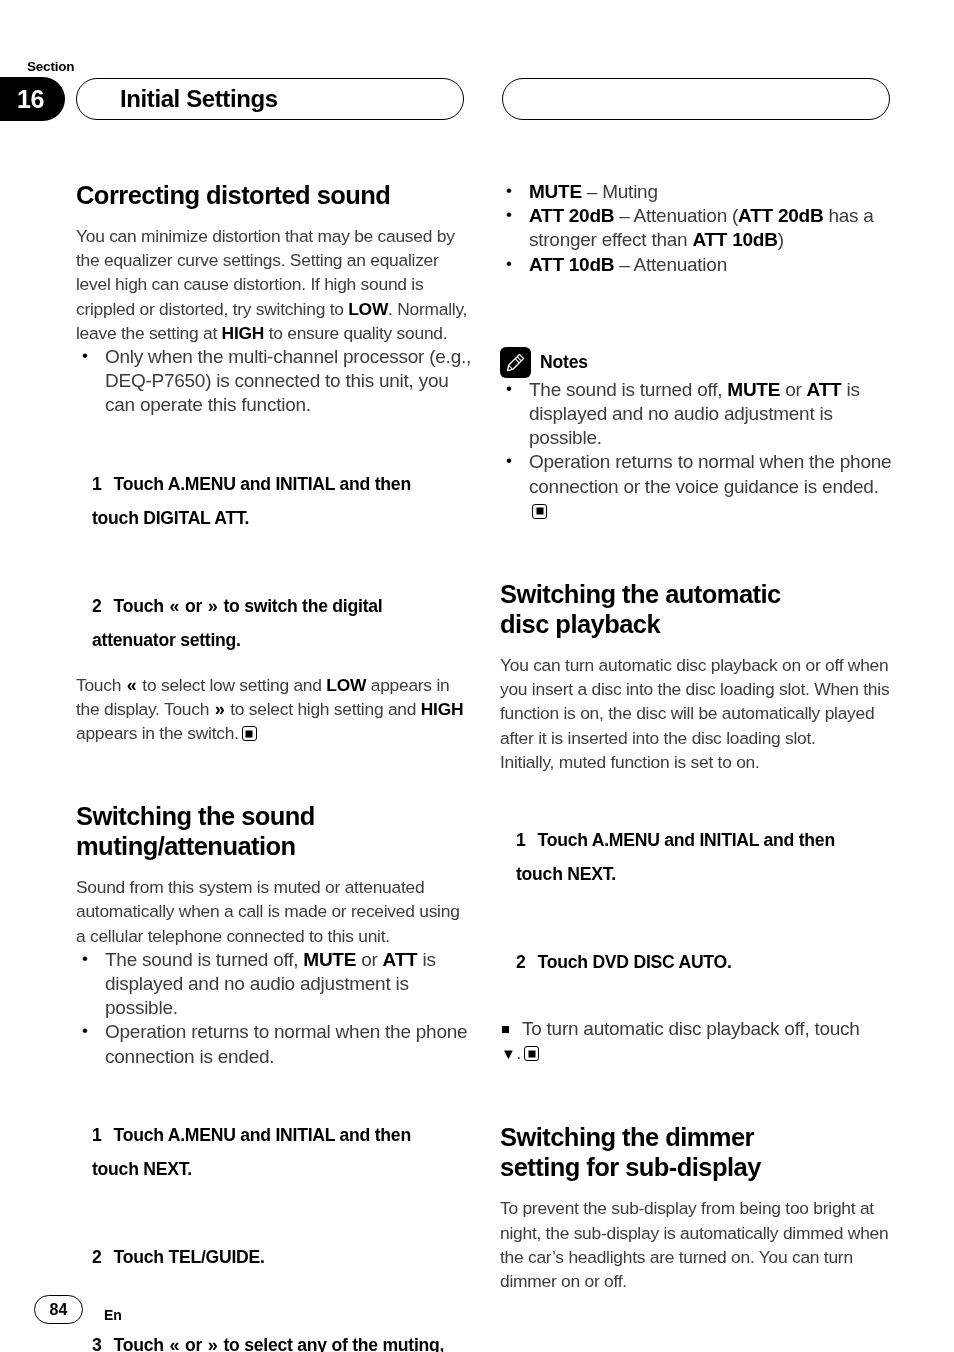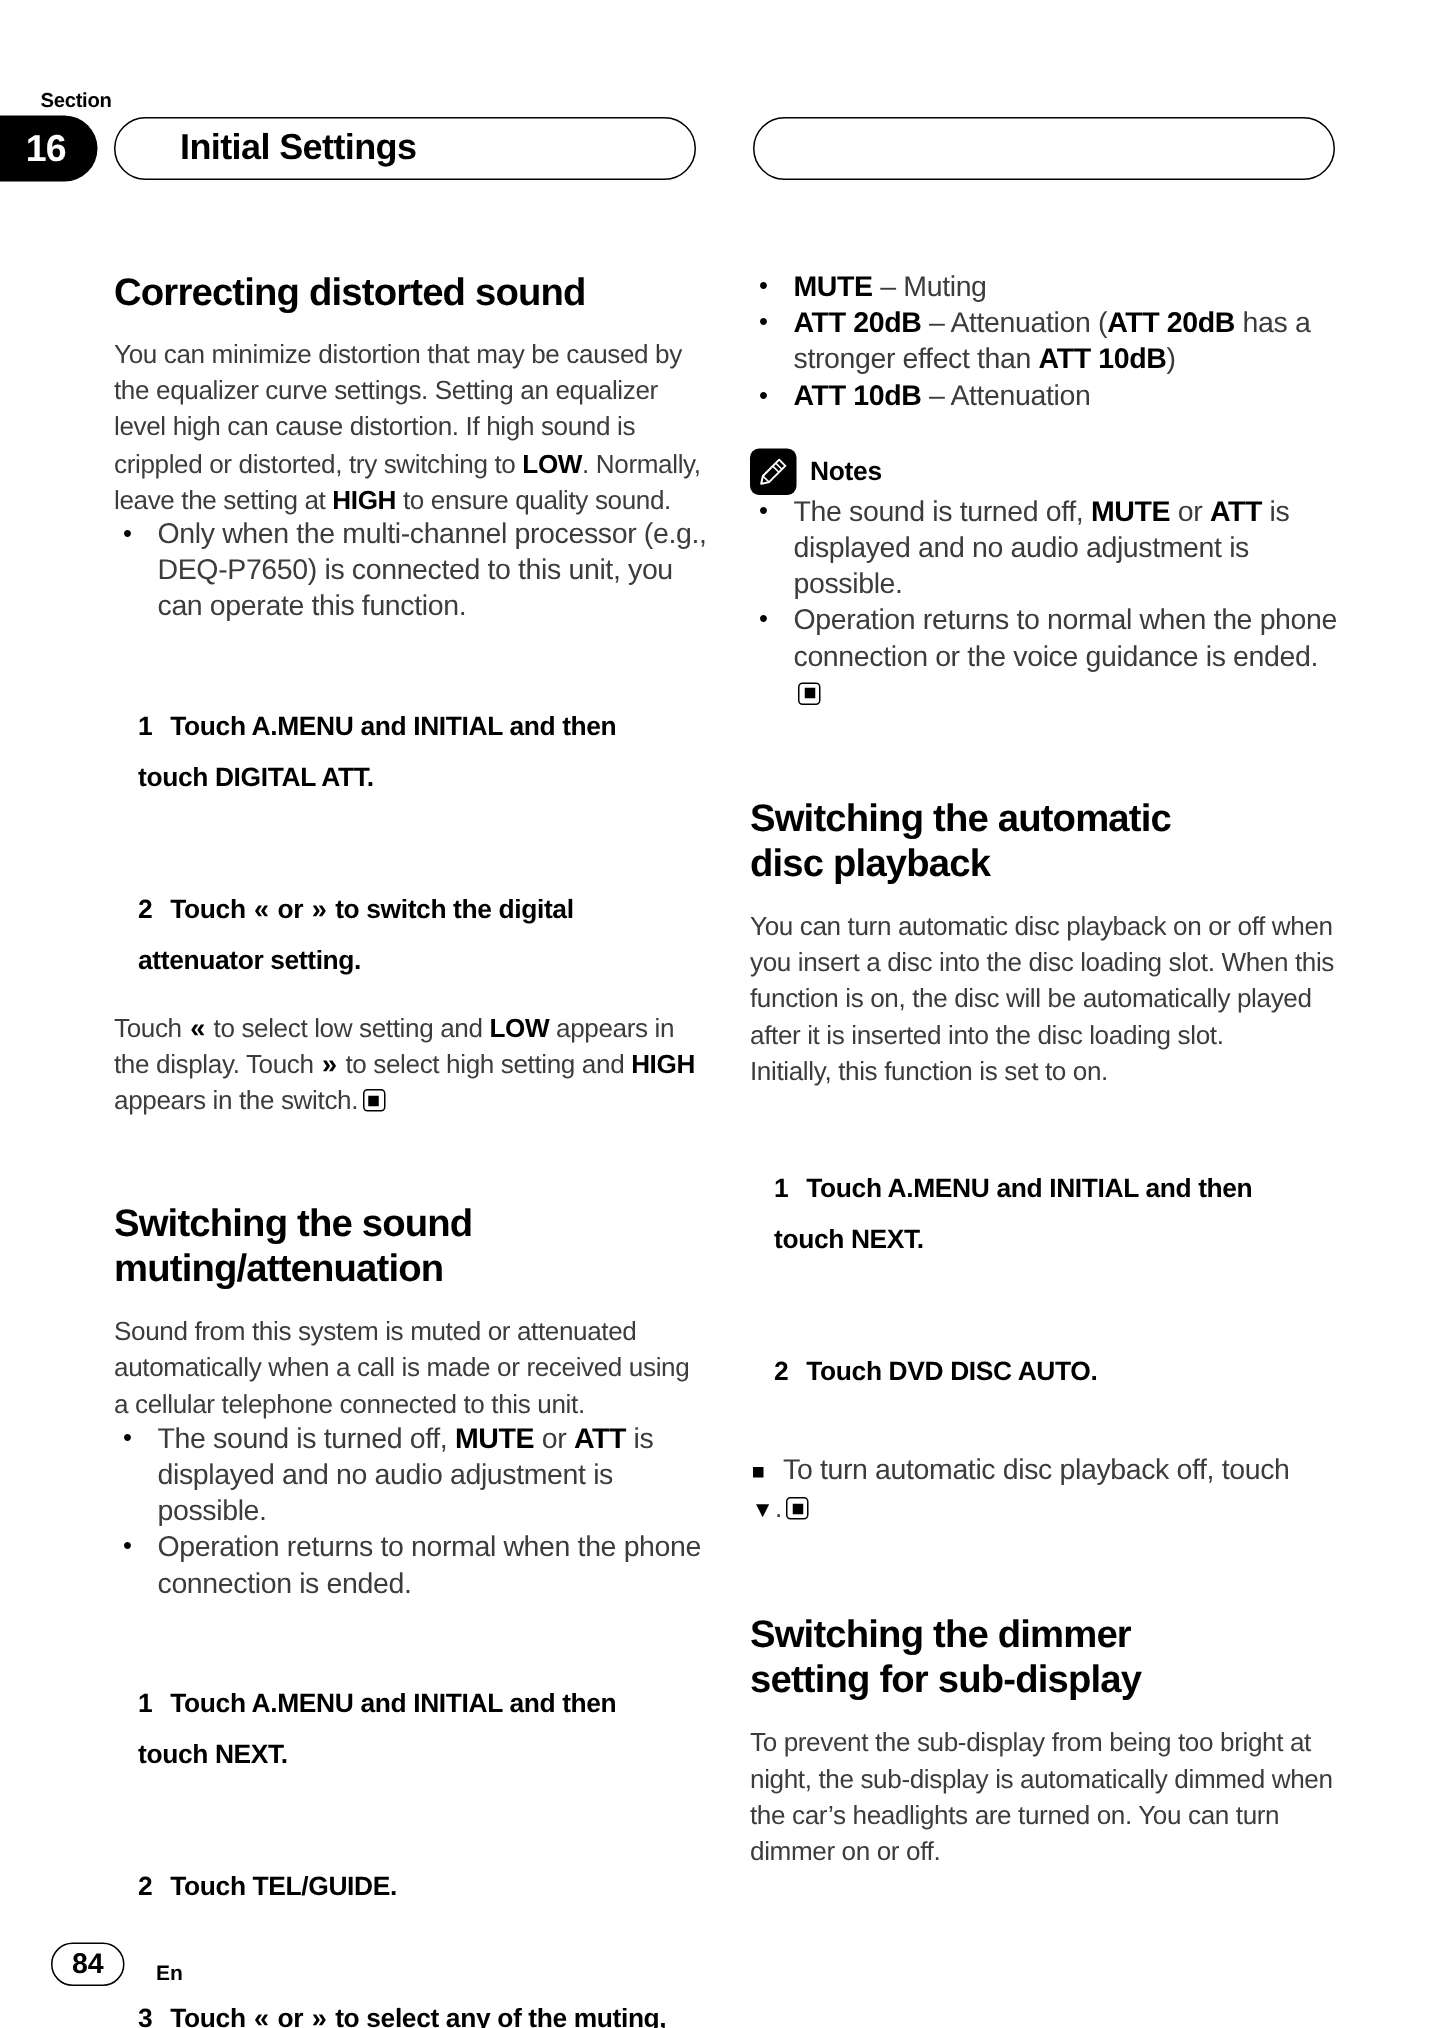--- a/index.html
+++ b/index.html
@@ -210,20 +210,21 @@
     width: 7px;
     height: 7px;
     background: #000;
   }
 
   
   .notes-head {
     display: flex;
     align-items: center;
     gap: 9px;
+    margin-top: 48px;
   }
   .notes-icon {
     width: 31px;
     height: 31px;
     background: #000;
     border-radius: 6px;
     display: flex;
     align-items: center;
     justify-content: center;
     flex: 0 0 auto;
@@ -244,21 +245,21 @@
     align-items: center;
   }
   .page-num {
     width: 49px;
     height: 29px;
     border: 1.7px solid #000;
     border-radius: 15px;
     display: flex;
     align-items: center;
     justify-content: center;
-    font-size: 19px;
+    font-size: 16px;
     font-weight: bold;
     color: #000;
     box-sizing: border-box;
   }
   .lang {
     margin-left: 21px;
     font-size: 14px;
     font-weight: bold;
     color: #000;
     align-self: flex-end;
@@ -362,21 +363,21 @@
       <li><span>Operation returns to normal when the phone connection or the voice guidance is ended.</span><span class="eos"></span></li>
     </ul>
 
     <div class="gap-xxl"></div>
 
     <h2 class="sec-head"><span>Switching the automatic</span><br><span>disc playback</span></h2>
 
     <div class="gap-s"></div>
 
     <p class="body">You can turn automatic disc playback on or off when you insert a disc into the disc loading slot. When this function is on, the disc will be automatically played after it is inserted into the disc loading slot.</p>
-    <p class="body">Initially, this function is set to on.</p>
+    <p class="body">Initially, muted function is set to on.</p>
 
     <div class="gap-l"></div>
 
     <p class="step"><span class="num">1</span><span>Touch A.MENU and INITIAL and then touch NEXT.</span></p>
 
     <div class="gap-m"></div>
 
     <p class="step"><span class="num">2</span><span>Touch DVD DISC AUTO.</span></p>
 
     <div class="gap-m"></div>

